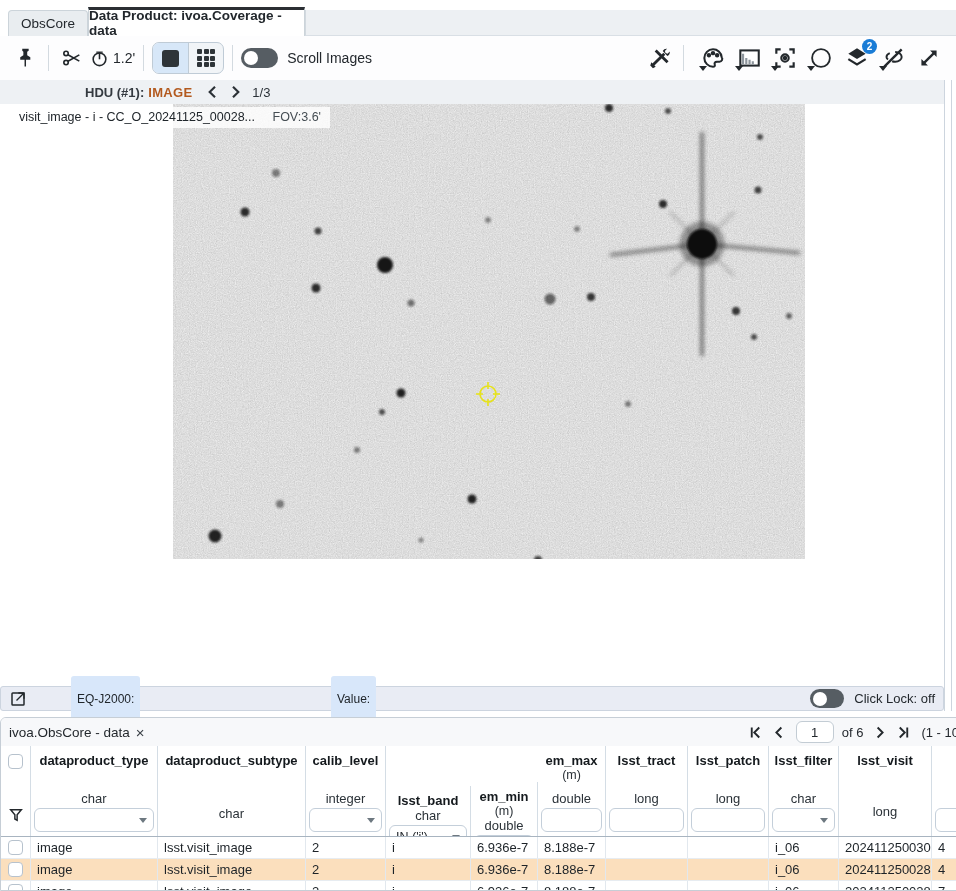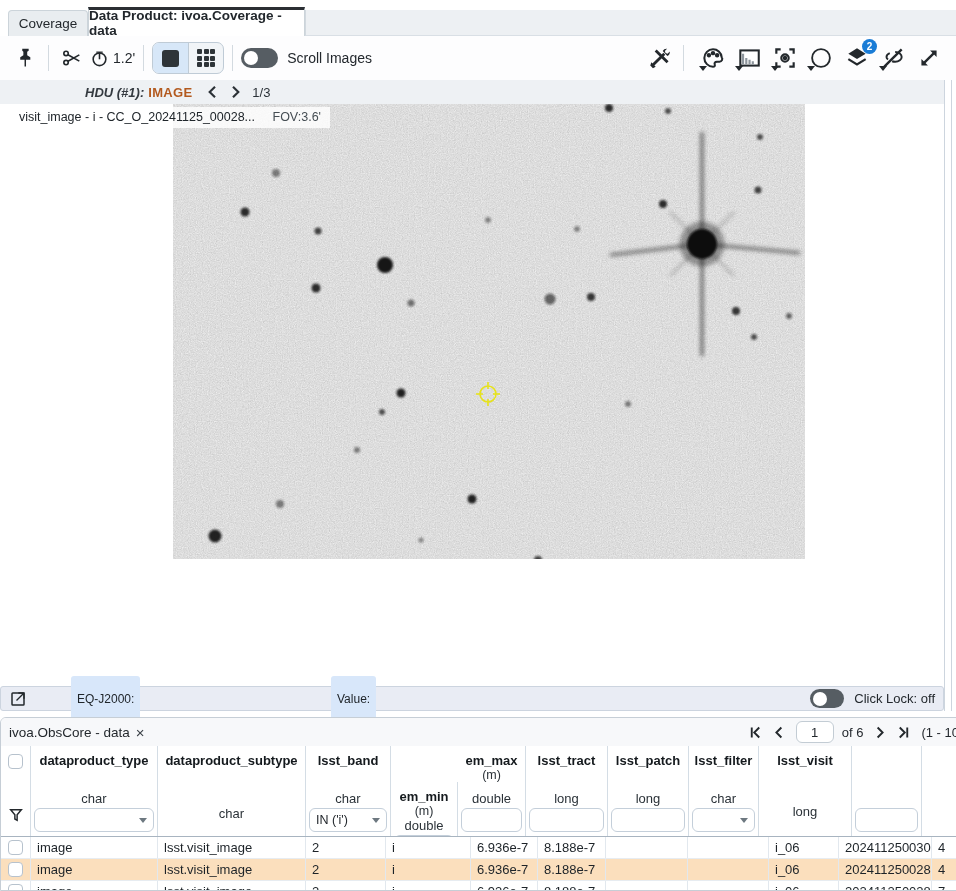--- a/index.html
+++ b/index.html
@@ -30,21 +30,21 @@
   .toggle { width:37px; height:20px; border-radius:10px; background:#565d63; position:relative; cursor:pointer; flex:none; }
   .toggle .knob { position:absolute; left:3px; top:3px; width:14px; height:14px; background:#fff; border-radius:50%; }
   .tog-label { font-size:14px; margin-left:9px; color:#23282d; }
   .right-icons { margin-left:auto; display:flex; align-items:center; padding-right:12px; }
   .right-icons .tbtn { margin-left:6px; }
   .dd:after { content:""; position:absolute; left:1px; bottom:2px; border-left:4px solid transparent; border-right:4px solid transparent; border-top:5px solid #23282c; }
   .badge { position:absolute; top:-4px; right:-5px; min-width:15px; height:15px; border-radius:8px; background:#1a7cd6; color:#fff; font-size:10px; font-weight:bold; display:flex; align-items:center; justify-content:center; padding:0 3px; }
 
   
   .hdubar { position:absolute; left:0; top:80px; width:944px; height:24px; background:#eef1f4; display:flex; align-items:center; font-size:13px; }
-  .hdu-label { margin-left:85px; font-weight:bold; font-style:italic; color:#343a40; }
+  .hdu-label { margin-left:85px; font-weight:bold; color:#343a40; }
   .hdu-type { color:#b35a1f; font-weight:bold; margin-left:4px; letter-spacing:.3px; }
   .hdu-nav { display:flex; align-items:center; margin-left:10px; }
   .chev { cursor:pointer; display:flex; align-items:center; justify-content:center; width:22px; height:20px; }
   .hdu-counter { margin-left:6px; color:#2b3238; }
 
   
   .viewer { position:absolute; left:15px; top:104px; width:944px; height:455px; background:#fff; overflow:hidden; }
   .fits { position:absolute; left:158px; top:0; width:632px; height:582px; }
   .img-title { position:absolute; left:0; top:3px; background:rgba(255,255,255,.82); padding:3px 9px 4px 4px; font-size:12.5px; color:#20262b; white-space:nowrap; }
   .img-title .fov { margin-left:14px; color:#454d53; }
@@ -90,21 +90,21 @@
   .cbcell { width:30px; flex:none; border-right:1px solid #e2e8ee; display:flex; align-items:center; justify-content:center; }
 </style>
 </head>
 <body>
 
 <div class="app">
 
   <div class="tabbar">
     <div class="filler"></div>
     <div class="tab inactive">
-      <span>Coverage</span>
+      <span>ObsCore</span>
     </div>
     <div class="tab active">
       <span>Data Product: ivoa.Coverage - data</span>
     </div>
   </div>
 
   <div class="toolbar">
     <div class="tbtn" style="margin-left:10px">
       <span class="icon">
         <svg width="22" height="22" viewBox="0 0 24 24">
@@ -398,21 +398,31 @@
         <div class="th" style="width: 148px; gap: 38px;">
           <div class="th-name">dataproduct_subtype</div>
           <div class="th-type">char</div>
           <div class="th-filter">
             <div class="fsel">
               <span></span>
               <span class="arr"></span>
             </div>
           </div>
         </div>
-        <div class="th" style="width: 85px;">
+        <div class="th" style="width: 80px;">
+          <div class="th-name">calib_level</div>
+          <div class="th-type">integer</div>
+          <div class="th-filter">
+            <div class="fsel">
+              <span></span>
+              <span class="arr"></span>
+            </div>
+          </div>
+        </div>
+        <div class="th" style="width: 85px; margin-top: 40px;">
           <div class="th-name">lsst_band</div>
           <div class="th-type">char</div>
           <div class="th-filter">
             <div class="fsel">
               <span>IN ('i')</span>
               <span class="arr"></span>
             </div>
           </div>
         </div>
         <div class="th" style="width: 67px; margin-top: 36px;">

